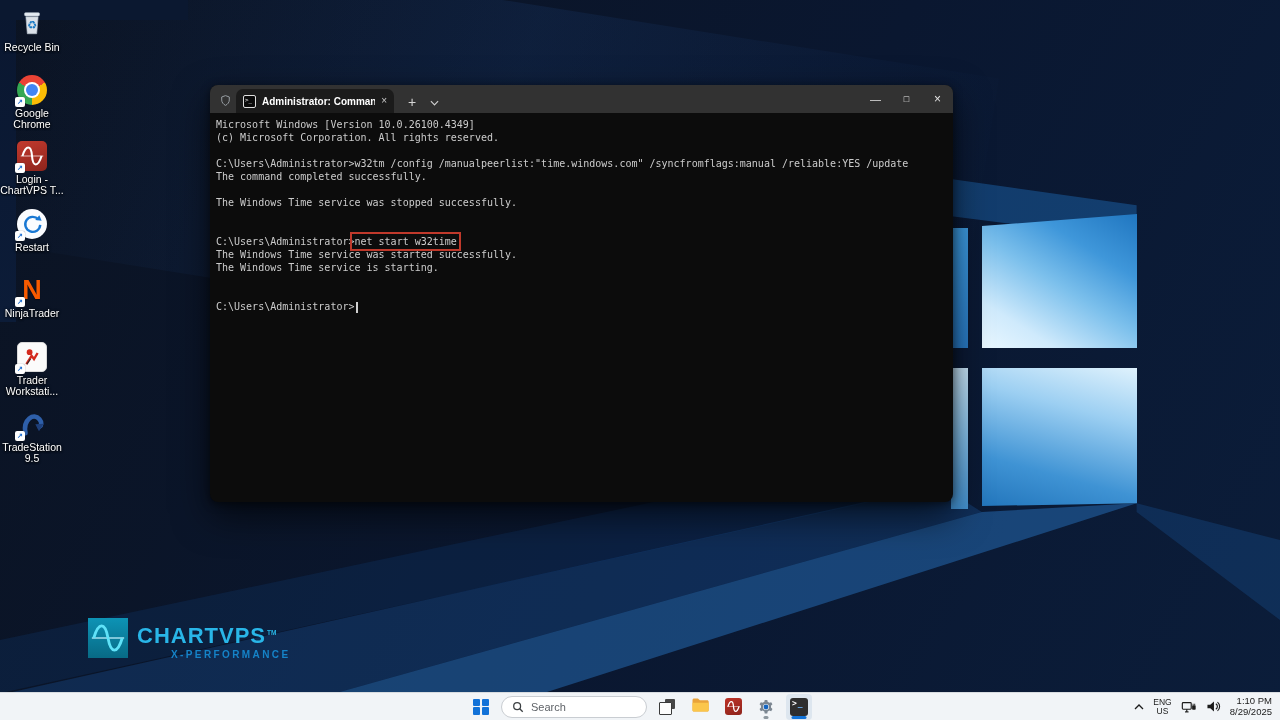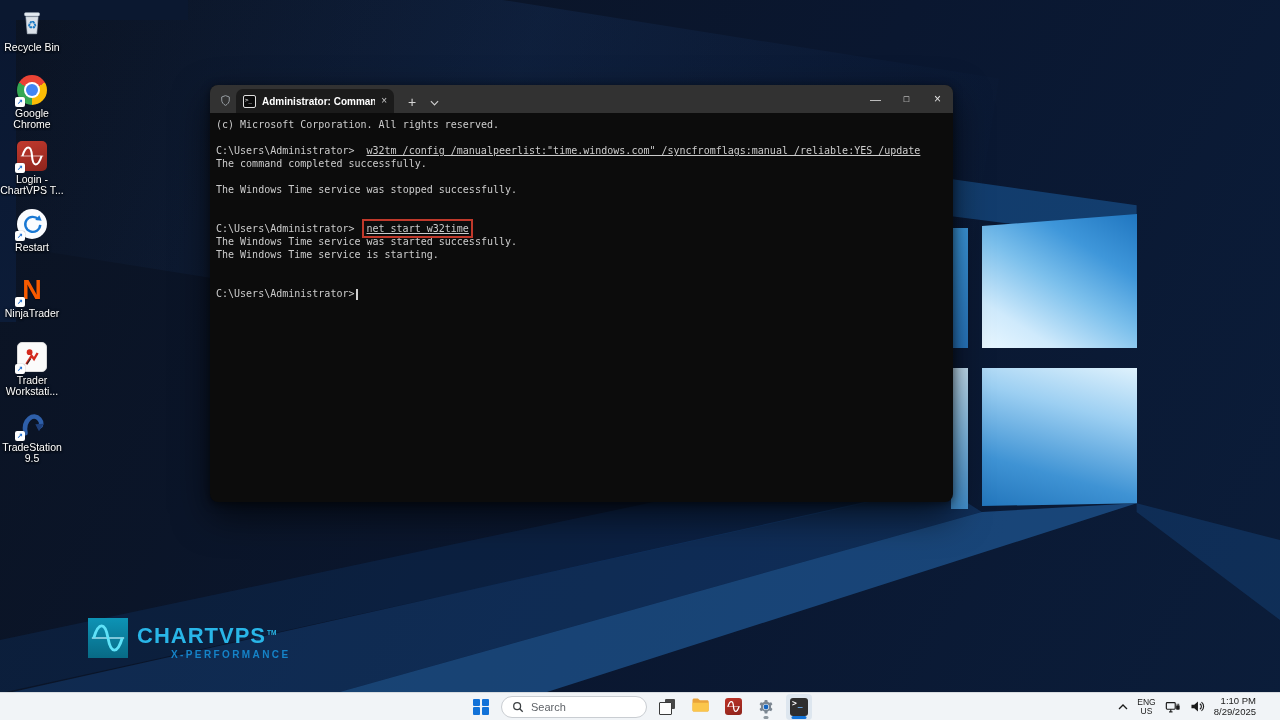--- a/index.html
+++ b/index.html
@@ -74,21 +74,21 @@
   .tab-close{color:#c9c9c9;font-size:10px;line-height:10px;cursor:pointer;}
   .newtab{color:#d6d6d6;font-size:14px;margin:0 0 4px 14px;line-height:14px;cursor:pointer;}
   .tabdrop{margin:0 0 7px 14px;cursor:pointer;display:flex;}
   .caption{margin-left:auto;display:flex;height:28px;align-self:flex-start;}
   .cap{width:31px;height:28px;display:flex;align-items:center;justify-content:center;color:#e3e3e3;cursor:pointer;}
   .cap.min{font-size:11px;}
   .cap.max{font-size:9px;}
   .cap.close{font-size:12px;}
   .term-body{padding:5px 6px;font-family:"DejaVu Sans Mono",monospace;font-size:10px;color:#cccccc;cursor:text;}
   .tline{min-height:13px;line-height:13px;white-space:pre;}
-  .cmdtext{margin-left:12px;text-decoration:underline;}
+  .cmdtext{}
   .hl{outline:2.5px solid var(--hl,#c0392b);outline-offset:2px;}
   .cursor{display:inline-block;width:2px;height:11px;background:#cfcfcf;vertical-align:middle;margin-left:2px;}
 
   
   .taskbar{position:absolute;left:0;bottom:0;width:1280px;height:28px;background:#f1f4f7;border-top:1px solid #d8dce0;box-sizing:border-box;}
   .tb-center{position:absolute;left:50%;transform:translateX(-50%);top:0;height:100%;display:flex;align-items:center;gap:7px;}
   .tb-btn{position:relative;width:26px;height:26px;border:0;background:transparent;padding:0;display:flex;
     align-items:center;justify-content:center;cursor:pointer;border-radius:4px;}
   .tb-btn.active{background:#dde6ef;}
   .winlogo{width:16px;height:16px;display:grid;grid-template-columns:1fr 1fr;gap:1.5px;}
@@ -101,21 +101,21 @@
   .deskicon .front{position:absolute;left:0;bottom:0;width:11px;height:11px;background:#fcfcfc;border:1.5px solid #3a3a3a;border-radius:1px;}
   .redsq-task{width:17px;height:17px;border-radius:3px;background:linear-gradient(160deg,#bd3227,#8e241c);
     display:flex;align-items:center;justify-content:center;}
   .gearwrap{position:relative;width:18px;height:18px;display:flex;align-items:center;justify-content:center;}
   .termtask{width:18px;height:18px;border-radius:3px;background:#2e2e2e;display:flex;align-items:flex-start;
     justify-content:flex-start;padding:2px 0 0 2px;box-sizing:border-box;font-family:"DejaVu Sans Mono",monospace;}
   .termtask .gt{color:#fff;font-size:8px;font-weight:bold;line-height:8px;}
   .termtask .us{color:#6cb2f7;font-size:8px;font-weight:bold;line-height:8px;margin-left:1px;}
   .run-dot{position:absolute;bottom:1px;left:50%;transform:translateX(-50%);width:5px;height:2.5px;border-radius:2px;background:#8d979f;}
   .active-bar{position:absolute;bottom:1px;left:50%;transform:translateX(-50%);width:15px;height:2.5px;border-radius:2px;background:var(--accent,#1273d8);}
-  .tb-tray{position:absolute;right:24px;top:0;height:100%;display:flex;align-items:center;gap:9px;color:#1b1b1b;}
+  .tb-tray{position:absolute;right:8px;top:0;height:100%;display:flex;align-items:center;gap:9px;color:#1b1b1b;}
   .lang{font-size:8.5px;line-height:9px;text-align:center;cursor:pointer;}
   .clock{font-size:9.5px;line-height:10.5px;text-align:right;cursor:pointer;}
   .trayicon{display:flex;align-items:center;cursor:pointer;}
 </style>
 </head>
 <body>
 
 <div class="screen">
 
   <div class="wp wp-base"></div>
@@ -247,20 +247,21 @@
             <polyline points="1,1 5,5 9,1" fill="none" stroke="#cfcfcf" stroke-width="1.3"></polyline>
           </svg>
       </span>
       <div class="caption">
         <span class="cap min">—</span>
         <span class="cap max">□</span>
         <span class="cap close">×</span>
       </div>
     </div>
     <div class="term-body">
+      <div class="tline"><span>Microsoft Windows [Version 10.0.26100.4349]</span></div>
       <div class="tline"><span>(c) Microsoft Corporation. All rights reserved.</span></div>
       <div class="tline"></div>
       <div class="tline"><span>C:\Users\Administrator&gt;</span><span class="cmdtext">w32tm /config /manualpeerlist:"time.windows.com" /syncfromflags:manual /reliable:YES /update</span></div>
       <div class="tline"><span>The command completed successfully.</span></div>
       <div class="tline"></div>
       <div class="tline"><span>The Windows Time service was stopped successfully.</span></div>
       <div class="tline"></div>
       <div class="tline"></div>
       <div class="tline"><span>C:\Users\Administrator&gt;</span><span class="cmdtext hl">net start w32time</span></div>
       <div class="tline"><span>The Windows Time service was started successfully.</span></div>

